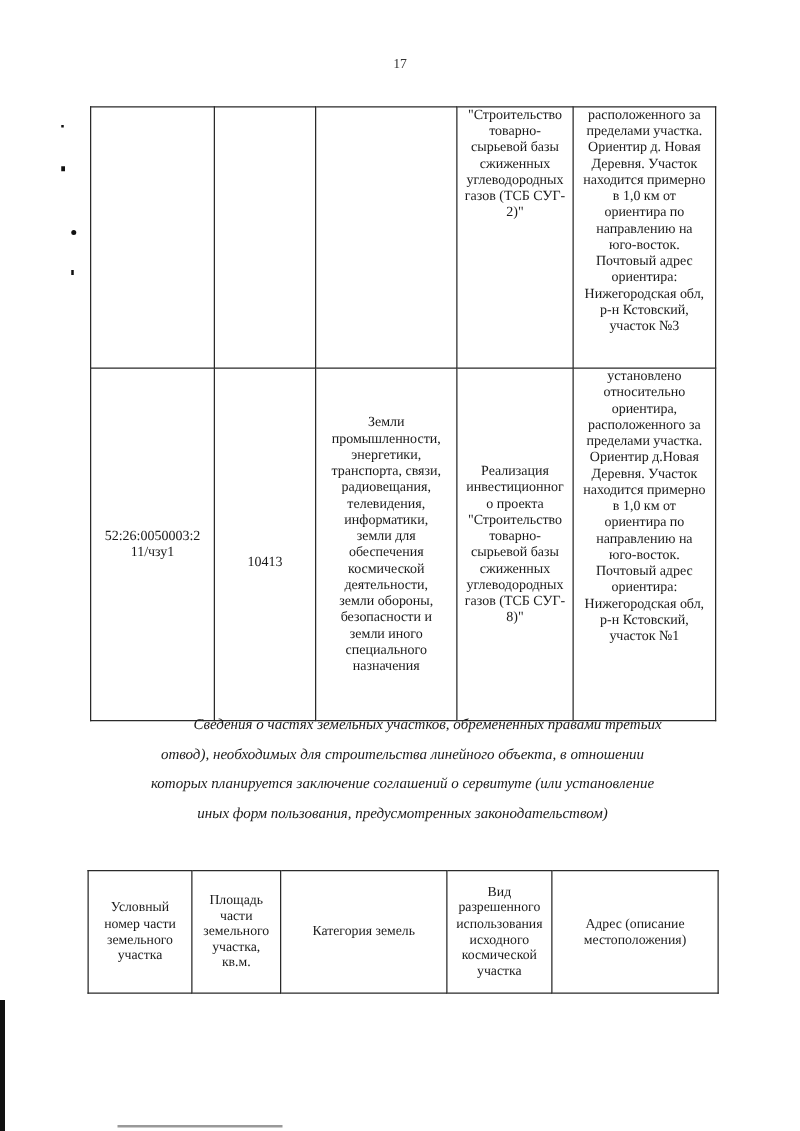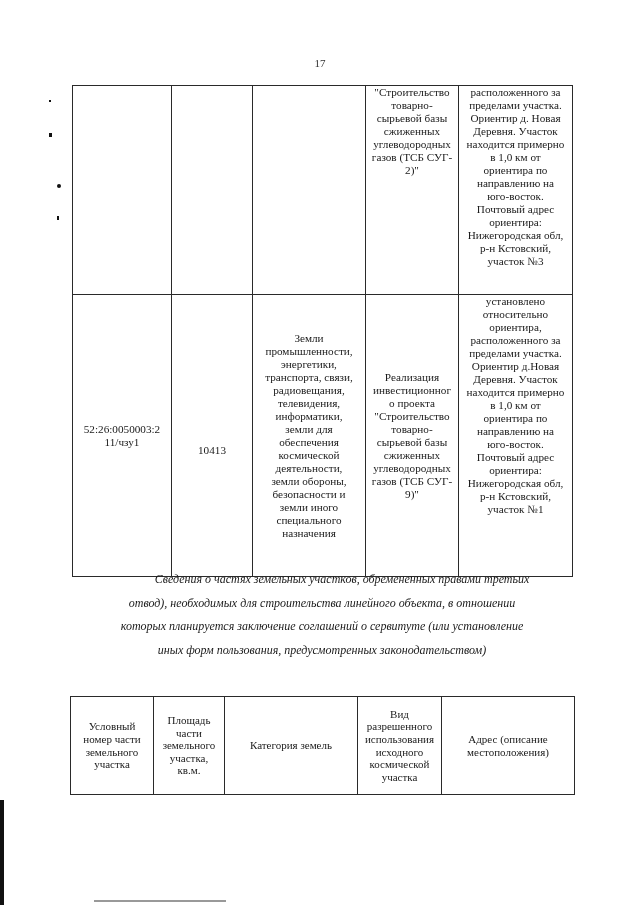--- a/index.html
+++ b/index.html
@@ -1,18 +1,18 @@
 <!DOCTYPE html>
 <html><head>
   <meta charset="utf-8">
   <style>
     html, body { margin: 0; padding: 0; background: #ffffff; }
     body { width: 640px; height: 905px; position: relative; overflow: hidden;
       font-family: "Liberation Serif", "DejaVu Serif", serif; color: #1a1a1a; }
-    .page-num { position: absolute; left: 0; width: 640px; top: 57px; text-align: center; font-size: 11px; color: #333; }
+    .page-num { position: absolute; left: 0; width: 640px; top: 45px; text-align: center; font-size: 11px; color: #333; }
     table { position: absolute; border-collapse: collapse; table-layout: fixed; }
     td { border: 1px solid #2a2a2a; text-align: center; font-size: 11.2px; line-height: 13px; padding: 0 2px; word-wrap: break-word; }
     #t1 { left: 72px; top: 85px; width: 500px; }
     #t1 .r1 td { height: 208px; vertical-align: top; }
     #t1 .r2 td { height: 252px; vertical-align: middle; }
     #t1 .r2 td.addr { vertical-align: top; text-align: center; }
     #t2 { left: 70px; top: 696px; width: 504px; }
     #t2 td { height: 97px; vertical-align: middle; font-size: 11px; line-height: 12.6px; }
     .pre { white-space: pre-line; }
     .heading { position: absolute; left: 72px; width: 500px; top: 568px; text-align: center;
@@ -89,21 +89,21 @@
 назначения</td>
     <td class="pre">Реализация
 инвестиционног
 о проекта
 "Строительство
 товарно-
 сырьевой базы
 сжиженных
 углеводородных
 газов (ТСБ СУГ-
-9)"</td>
+8)"</td>
     <td class="pre addr">установлено
 относительно
 ориентира,
 расположенного за
 пределами участка.
 Ориентир д.Новая
 Деревня. Участок
 находится примерно
 в 1,0 км от
 ориентира по

